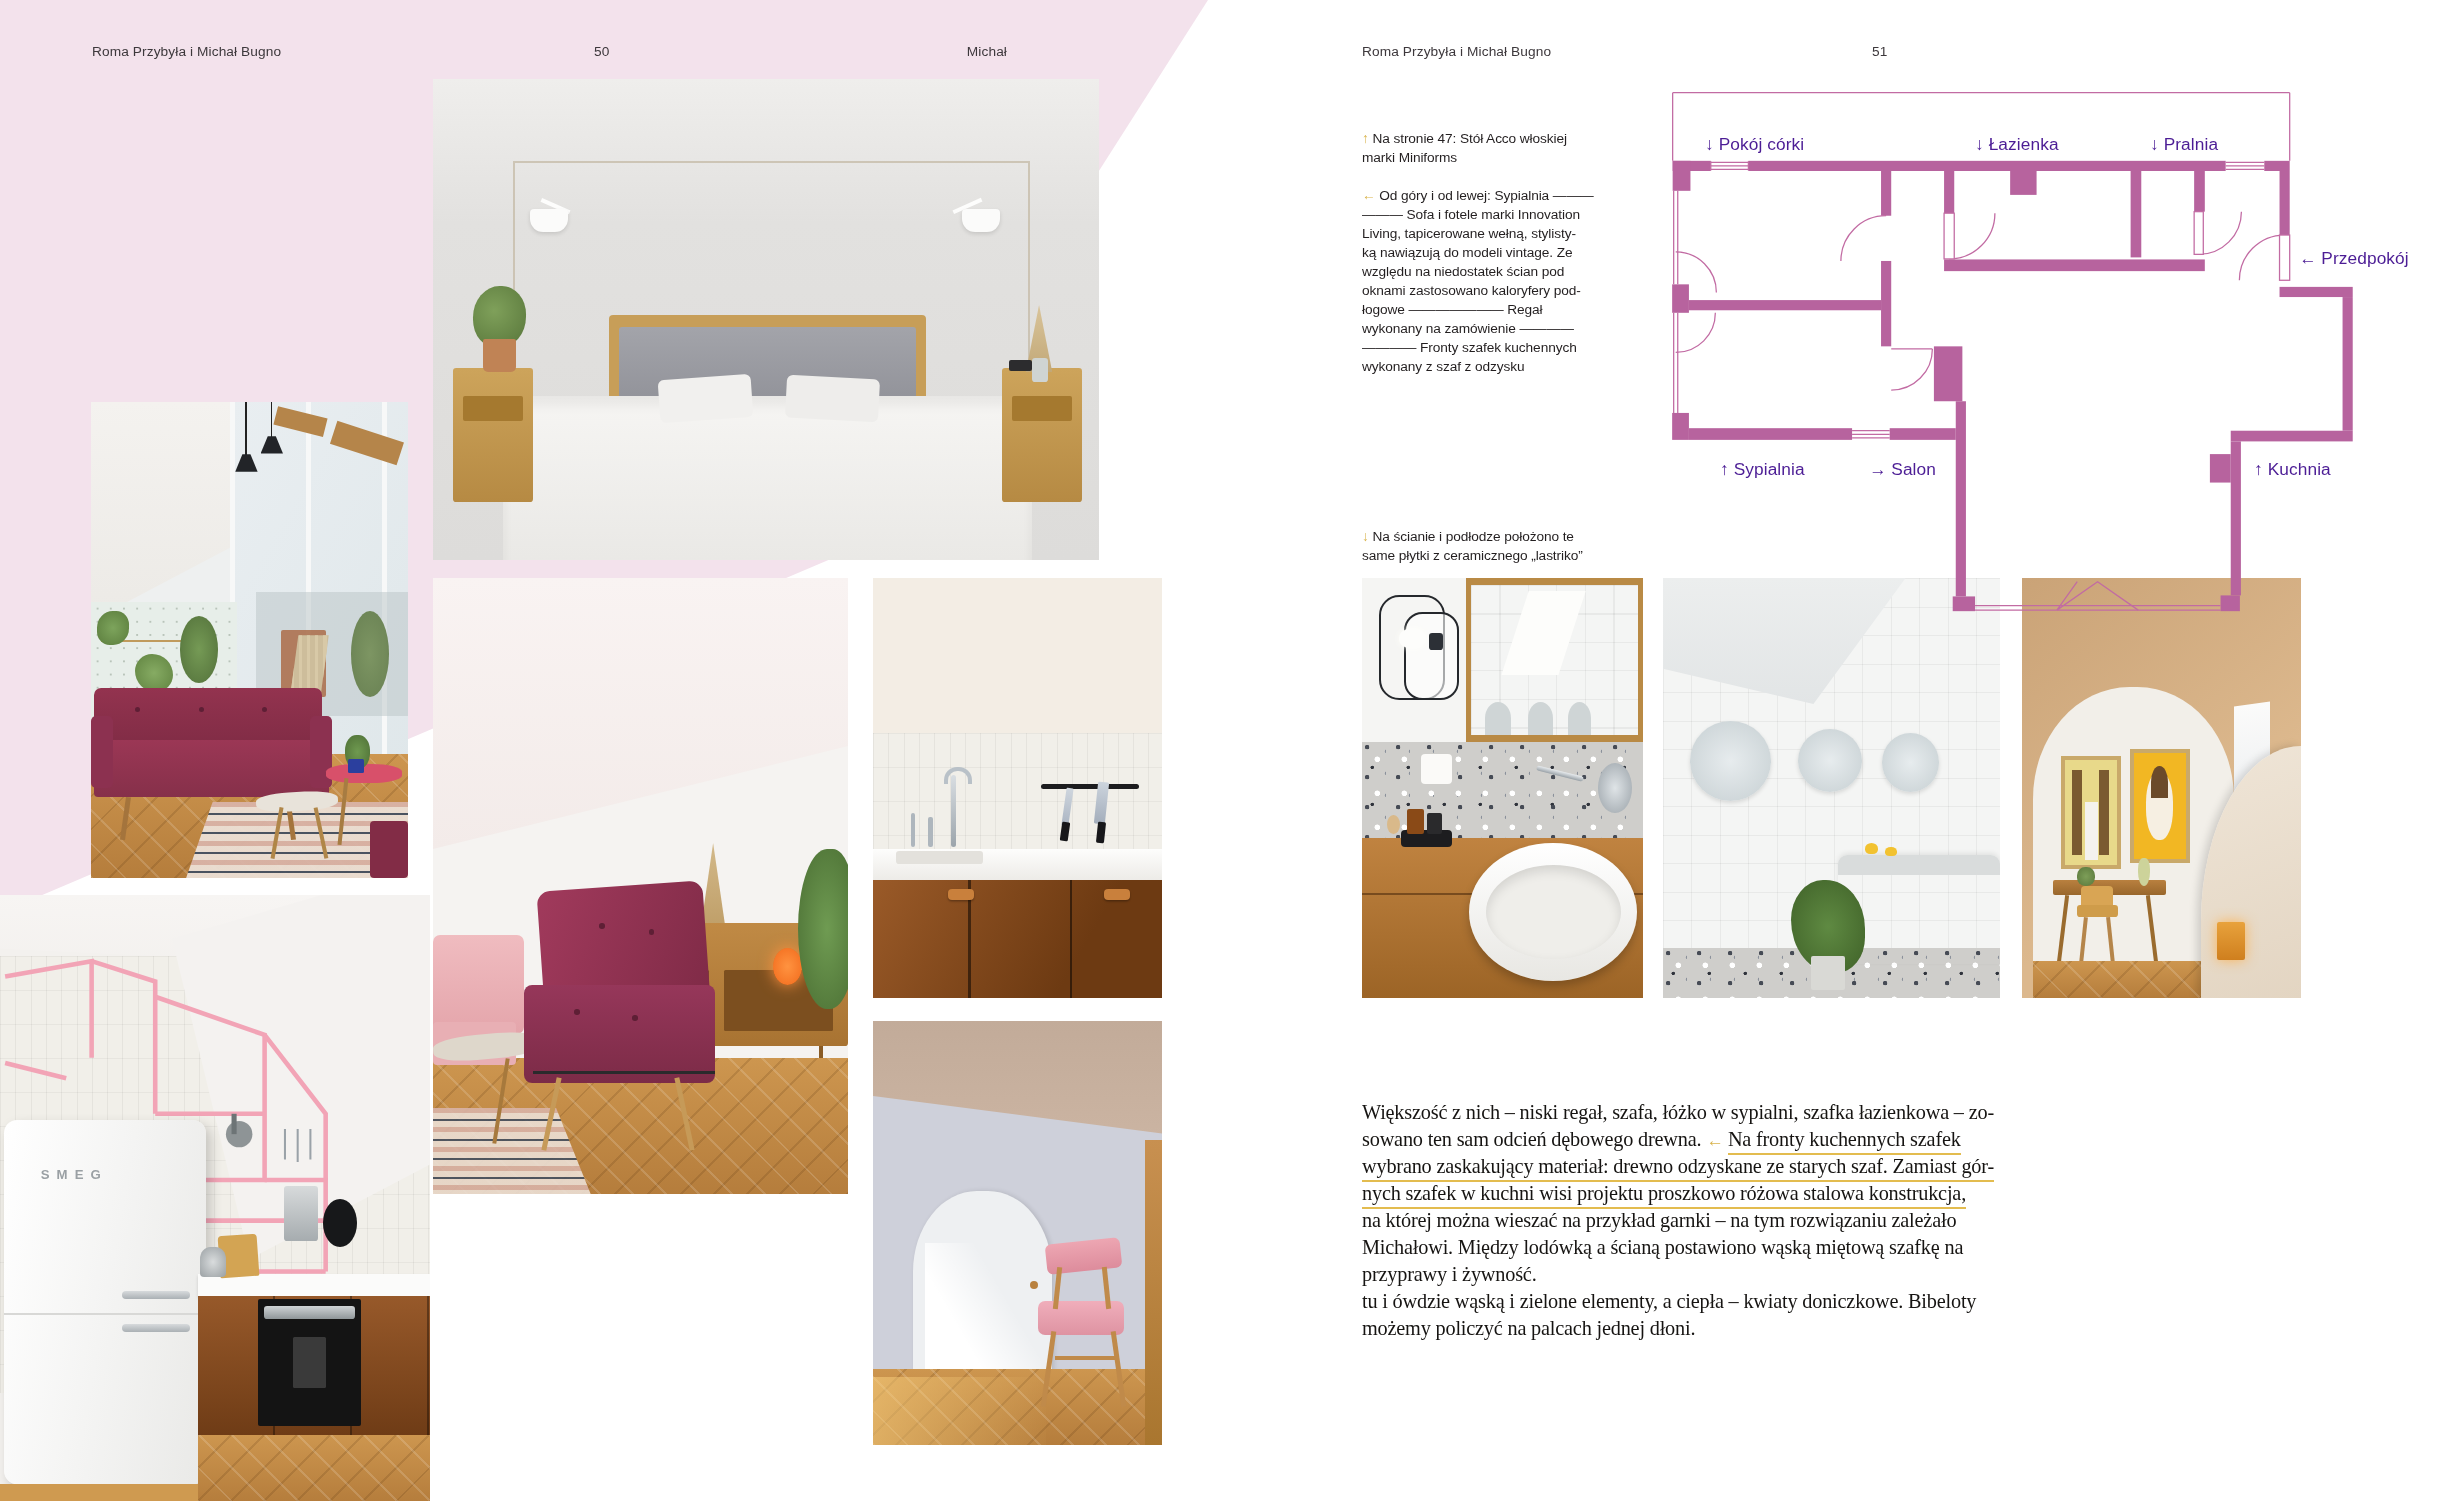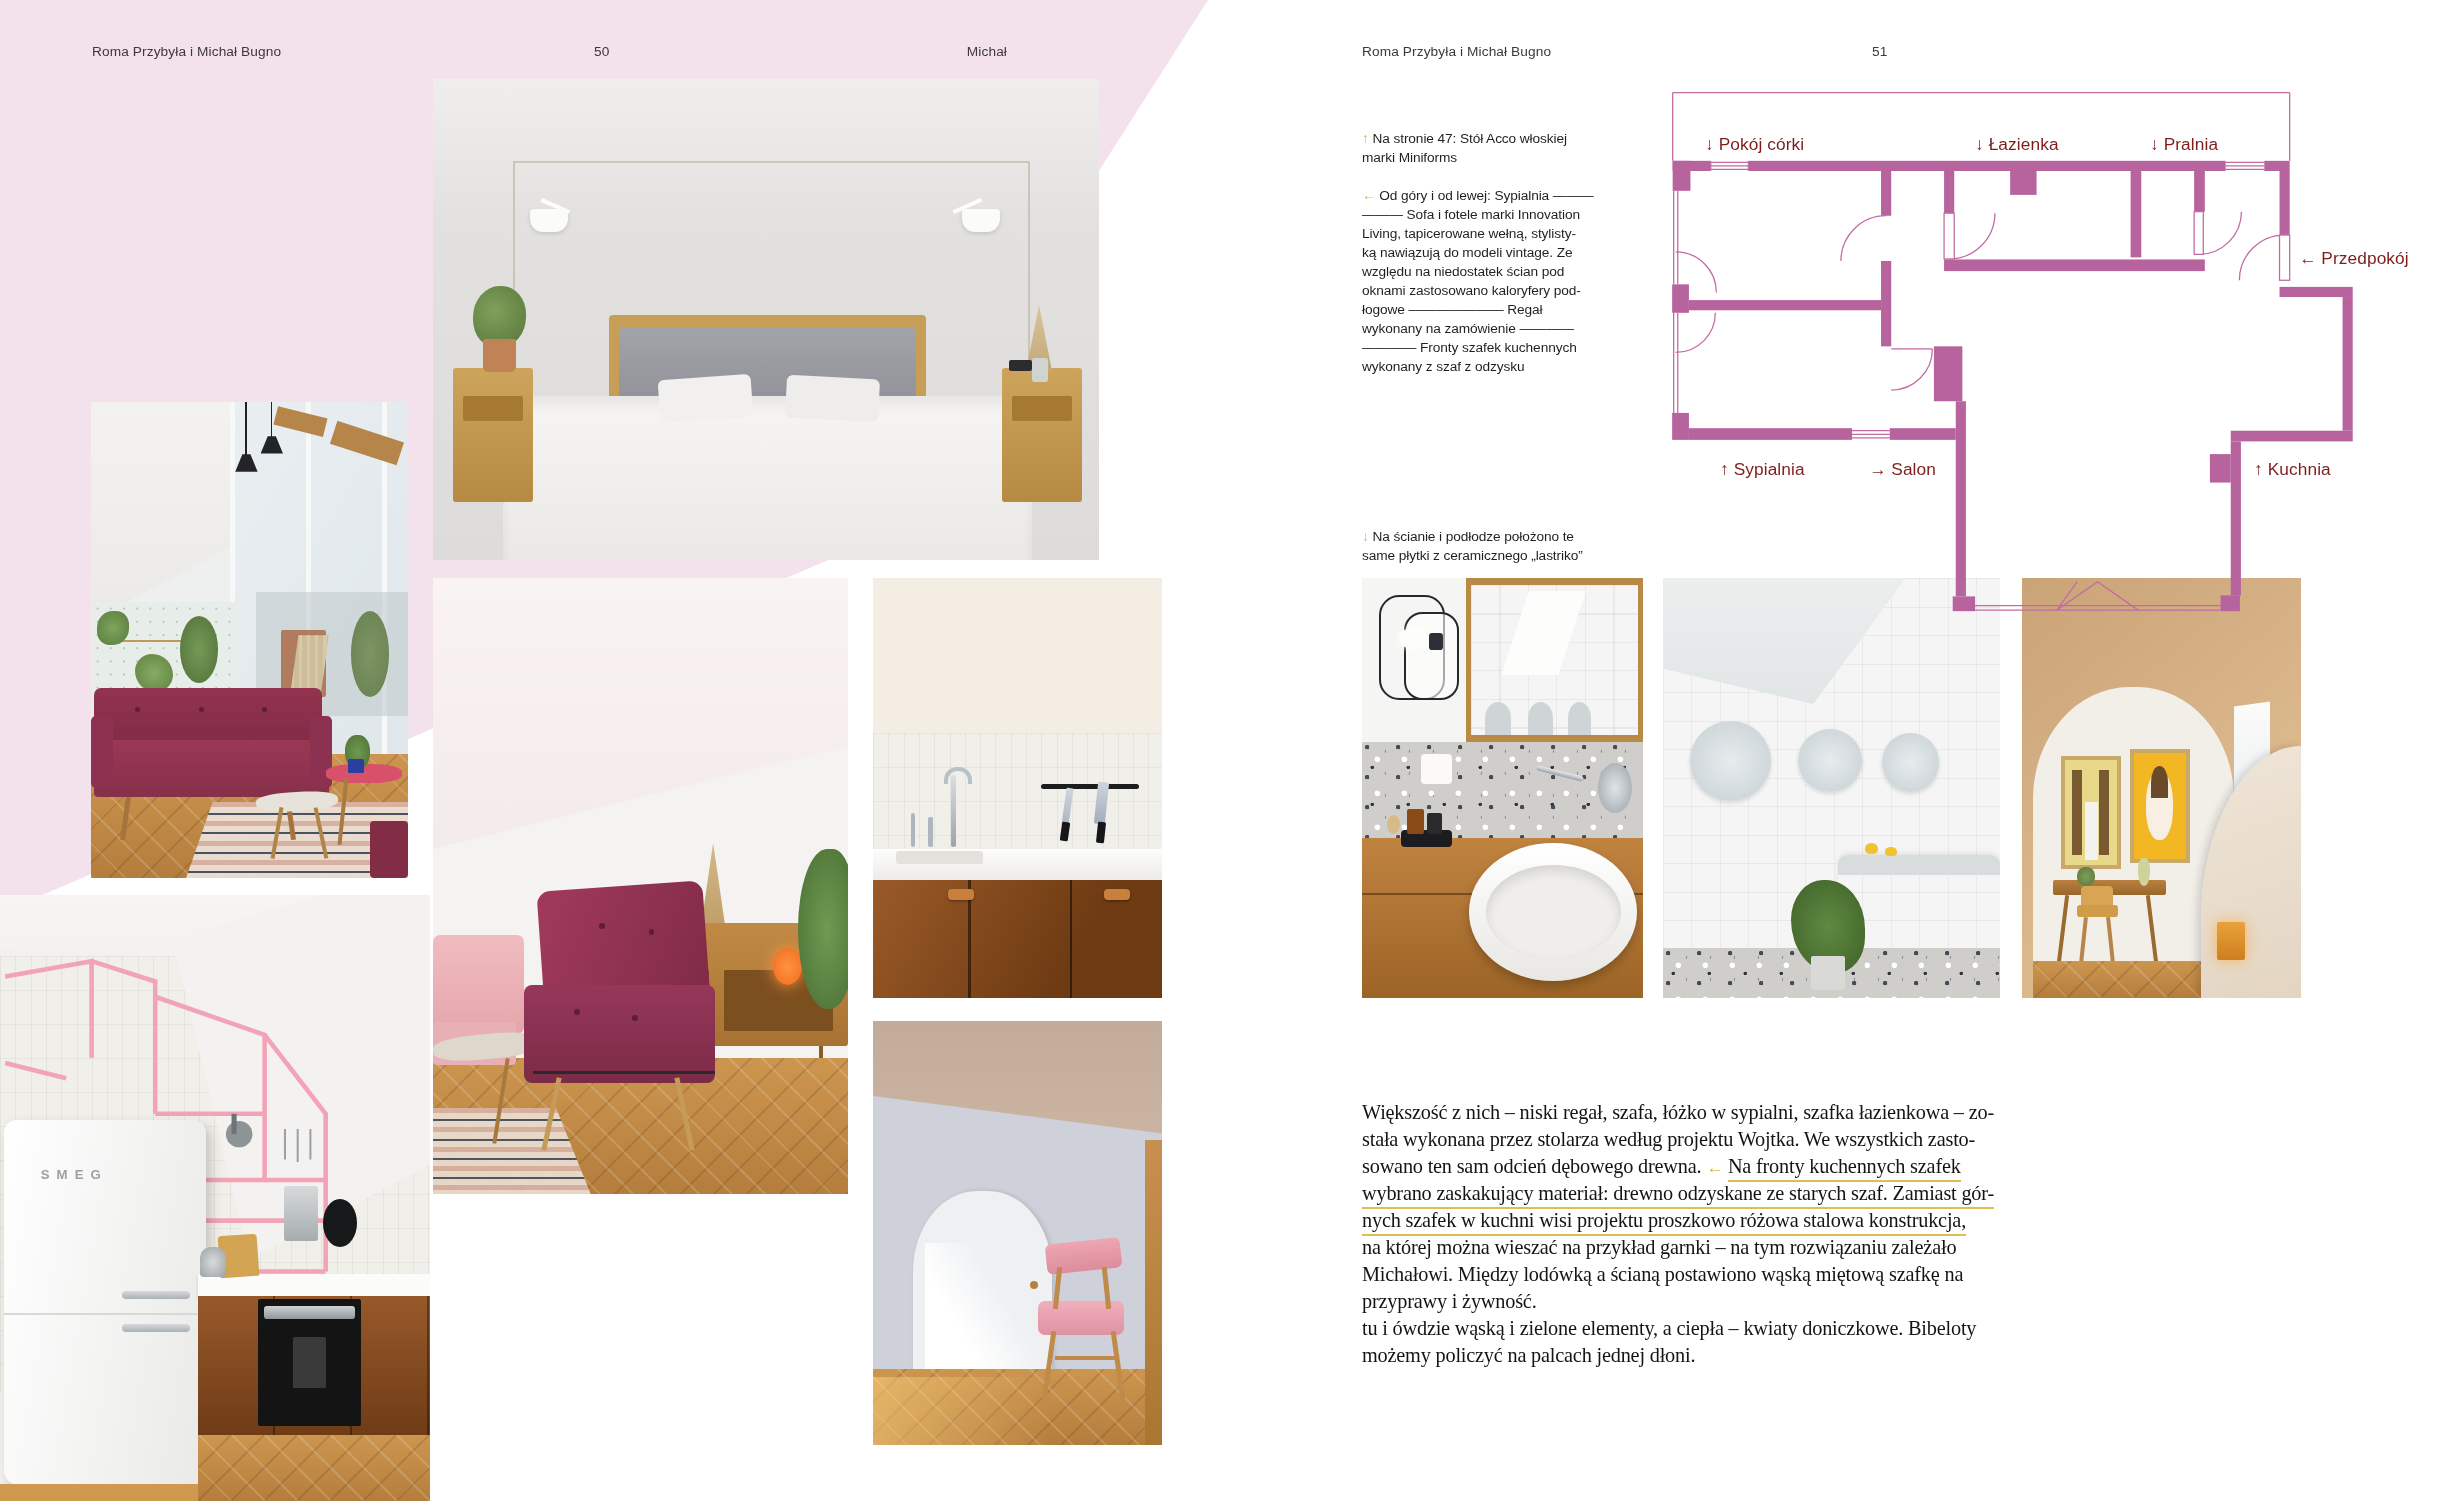--- a/index.html
+++ b/index.html
@@ -29,21 +29,21 @@
   .tilegrid{background:
       repeating-linear-gradient(90deg, rgba(0,0,0,.05) 0 1px, transparent 1px 28.5px),
       repeating-linear-gradient(180deg, rgba(0,0,0,.05) 0 1px, transparent 1px 28.5px),
       #f4f5f4;}
   .stripes{background:repeating-linear-gradient(180deg,#d9b3a7 0 5.1px,#ece0d6 5.1px 11.2px,#445061 11.2px 13.2px,#ece0d6 13.2px 19.3px);}
   
   .cap{position:absolute;width:254px;font-size:13.7px;line-height:19px;color:#231f20;letter-spacing:-0.1px;}
   .cap .cl{height:19px;white-space:nowrap;}
   .cap .ar{color:#d9b44e;}
   
-  .plabel{position:absolute;font-size:17.3px;color:#7f1d1d;white-space:nowrap;letter-spacing:0.1px;}
+  .plabel{position:absolute;font-size:17.3px;color:#4c1d95;white-space:nowrap;letter-spacing:0.1px;}
   
   .bodytxt{position:absolute;left:1362px;top:1099px;width:712px;
            font-family:"Liberation Serif",serif;font-size:20.3px;line-height:27px;color:#161412;letter-spacing:-0.2px;}
   .bodytxt .bl{height:27px;white-space:nowrap;}
   .bodytxt .bl.indent{padding-left:29.5px;}
   .bodytxt .ar{color:#d9b44e;font-family:"Liberation Sans",sans-serif;font-size:17.3px;}
   .bodytxt .un{border-bottom:2px solid #e3bc4f;padding-bottom:2.5px;}
   .smeg{position:absolute;font-size:13.2px;letter-spacing:7.1px;color:#9aa0a4;font-weight:bold;}
 </style>
 </head>
@@ -391,21 +391,20 @@
   <div class="plabel" style="left:1705px;top:134px;">↓ Pokój córki</div>
   <div class="plabel" style="left:1975px;top:134px;">↓ Łazienka</div>
   <div class="plabel" style="left:2150px;top:134px;">↓ Pralnia</div>
   <div class="plabel" style="left:2299px;top:248px;">← Przedpokój</div>
   <div class="plabel" style="left:1720px;top:459px;">↑ Sypialnia</div>
   <div class="plabel" style="left:1869px;top:459px;">→ Salon</div>
   <div class="plabel" style="left:2254px;top:459px;">↑ Kuchnia</div>
 
   <div class="bodytxt">
     <div class="bl"><span>Większość z nich – niski regał, szafa, łóżko w sypialni, szafka łazienkowa – zo-</span></div>
-    <div class="bl"><span>stała wykonana przez stolarza według projektu Wojtka. We wszystkich zasto-</span></div>
     <div class="bl"><span>sowano ten sam odcień dębowego drewna. </span><span class="ar">← </span><span class="un">Na fronty kuchennych szafek</span></div>
     <div class="bl"><span class="un">wybrano zaskakujący materiał: drewno odzyskane ze starych szaf. Zamiast gór-</span></div>
     <div class="bl"><span class="un">nych szafek w kuchni wisi projektu proszkowo różowa stalowa konstrukcja,</span></div>
     <div class="bl"><span>na której można wieszać na przykład garnki – na tym rozwiązaniu zależało</span></div>
     <div class="bl"><span>Michałowi. Między lodówką a ścianą postawiono wąską miętową szafkę na</span></div>
     <div class="bl"><span>przyprawy i żywność.</span></div>
     <div class="bl"><span>tu i ówdzie wąską i zielone elementy, a ciepła – kwiaty doniczkowe. Bibeloty</span></div>
     <div class="bl"><span>możemy policzyć na palcach jednej dłoni.</span></div>
   </div>
 

